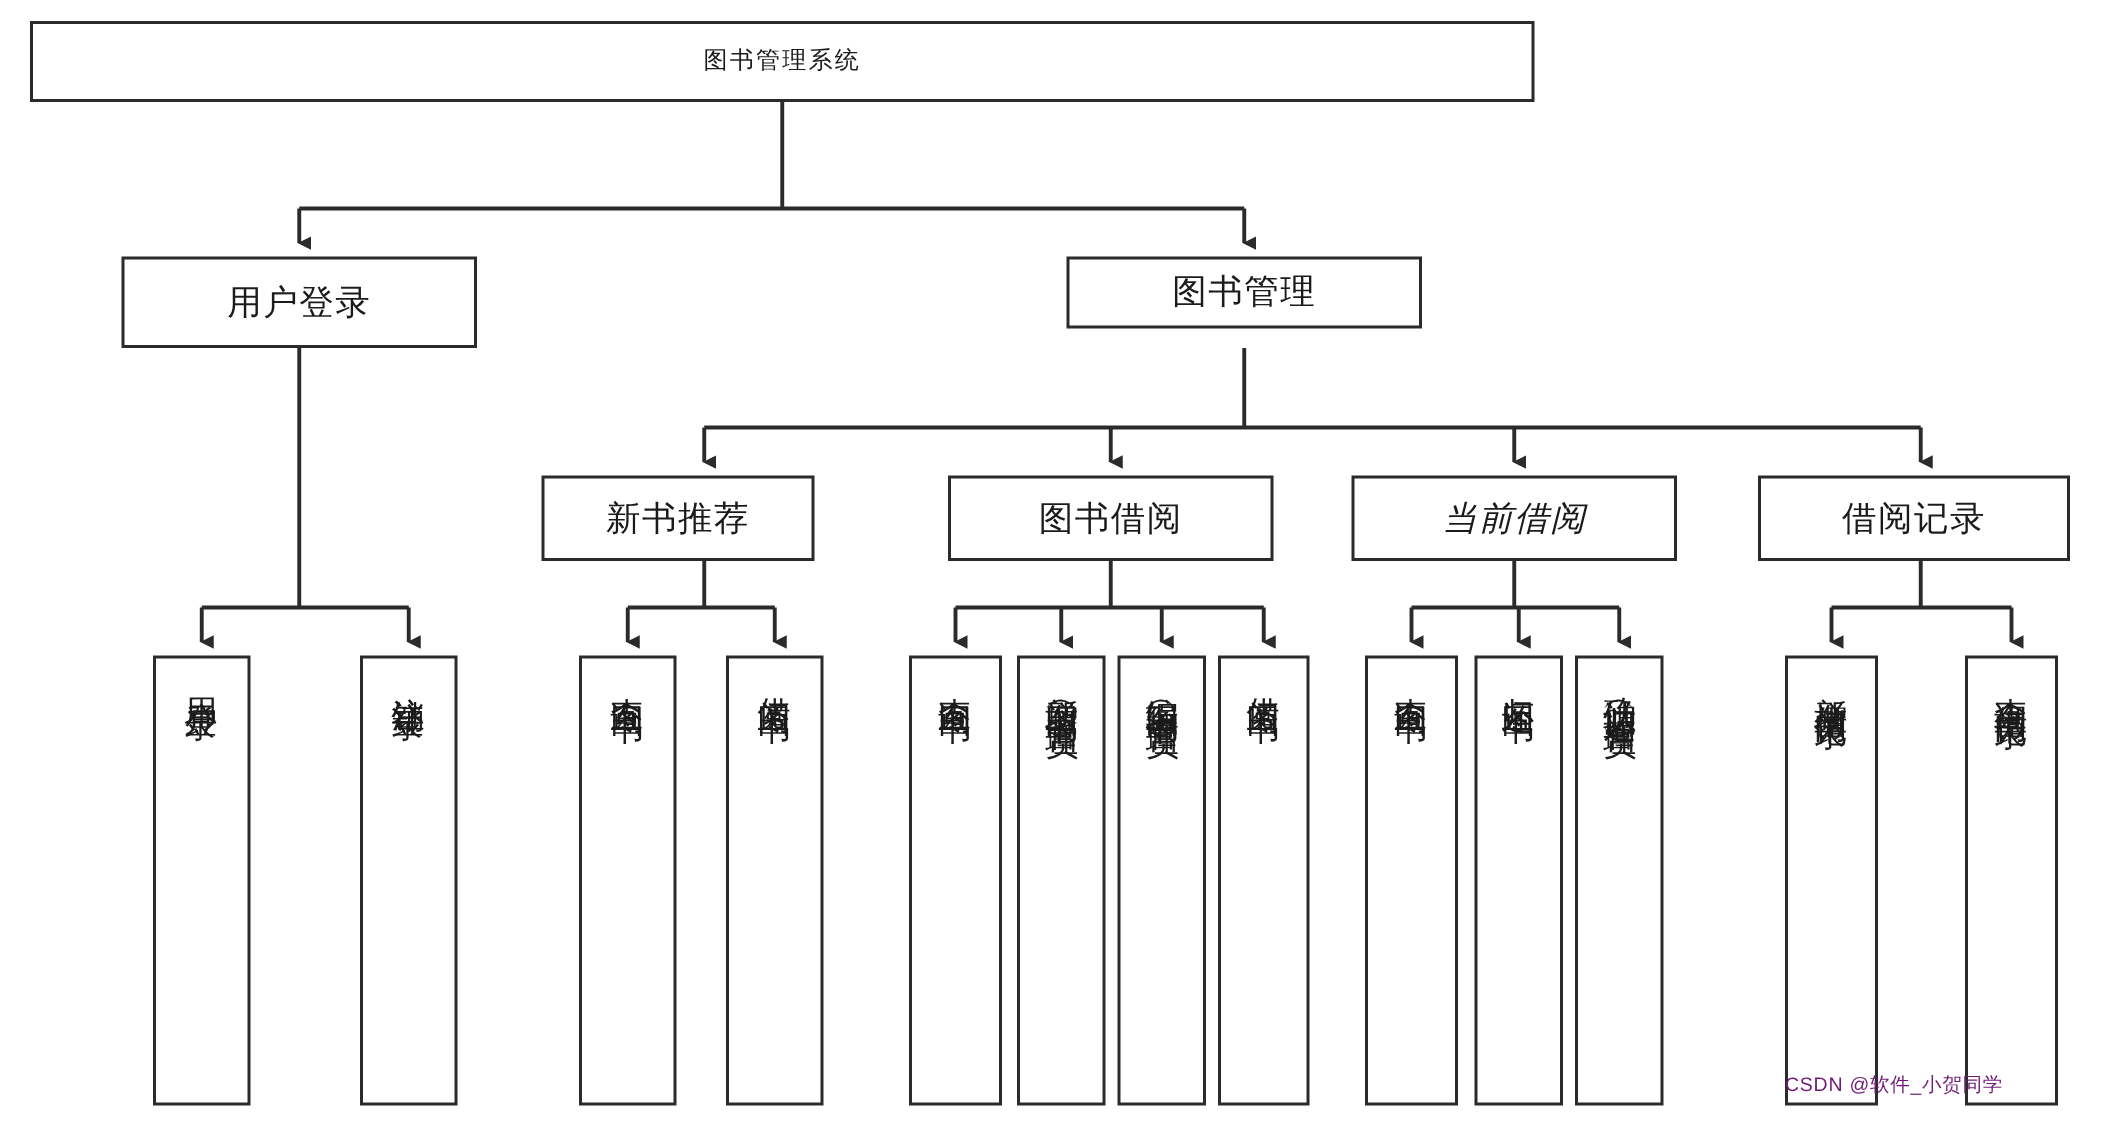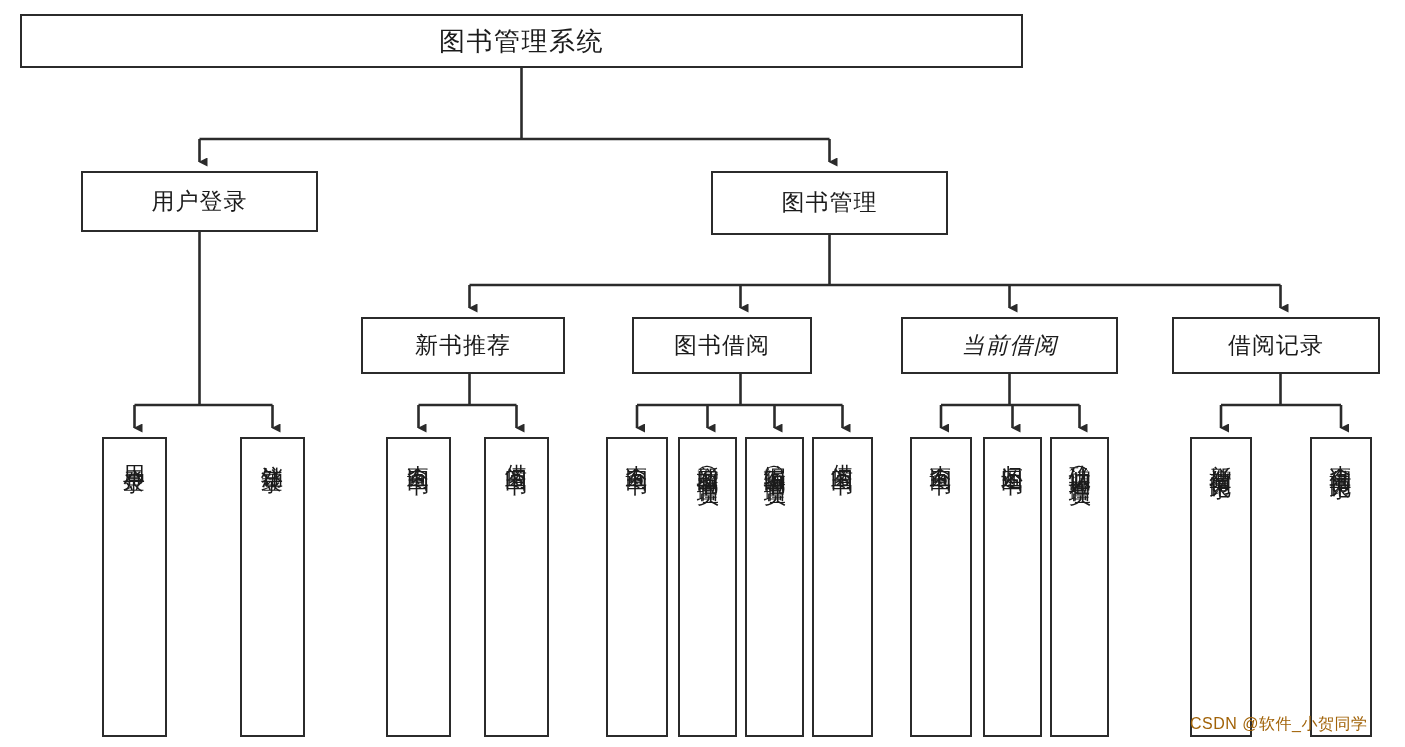--- a/index.html
+++ b/index.html
@@ -40,21 +40,21 @@
     display: block;
     text-align: center;
     line-height: 1.18;
     white-space: pre;
   }
   .node.horizontal .node-label {
     font-size: 23px;
     letter-spacing: 1px;
   }
   .node.root .node-label {
-    font-size: 26px;
+    font-size: 16px;
     letter-spacing: 1.5px;
   }
   .node.vertical {
     align-items: flex-start;
     padding-top: 8px;
   }
   .node.vertical .node-label {
     writing-mode: vertical-rl;
     text-orientation: upright;
     font-size: 22px;
@@ -63,22 +63,22 @@
     text-align: left;
     max-height: 100%;
   }
   .node.vertical.twocol .node-label {
     line-height: 1.3;
   }
   #watermark {
     position: absolute;
     left: 1190px;
     top: 714px;
-    font-size: 16px;
-    color: #a16207;
+    font-size: 13px;
+    color: #701a75;
     letter-spacing: 0.5px;
     white-space: nowrap;
   }
 </style>
 </head>
 <body>
 
 <div id="diagram-root">
 
   <svg id="edge-layer" viewBox="0 0 1405 747" width="1405" height="747" xmlns="http://www.w3.org/2000/svg">
@@ -124,27 +124,27 @@
       </g>
   </svg>
 
   <div id="nodes-layer">
       <div class="node horizontal root" style="left: 20px; top: 14px; width: 1003px; height: 54px;">
         <span class="node-label">图书管理系统</span>
       </div>
       <div class="node horizontal" style="left: 81px; top: 171px; width: 237px; height: 61px;">
         <span class="node-label">用户登录</span>
       </div>
-      <div class="node horizontal" style="left: 711px; top: 171px; width: 237px; height: 64px;">
+      <div class="node horizontal" style="left: 711px; top: 171px; width: 237px; height: 48px;">
         <span class="node-label">图书管理</span>
       </div>
-      <div class="node horizontal" style="left: 361px; top: 317px; width: 204px; height: 57px;">
+      <div class="node horizontal" style="left: 361px; top: 317px; width: 182px; height: 57px;">
         <span class="node-label">新书推荐</span>
       </div>
-      <div class="node horizontal" style="left: 632px; top: 317px; width: 180px; height: 57px;">
+      <div class="node horizontal" style="left: 632px; top: 317px; width: 217px; height: 57px;">
         <span class="node-label">图书借阅</span>
       </div>
       <div class="node horizontal" style="left: 901px; top: 317px; width: 217px; height: 57px; font-style: italic;">
         <span class="node-label">当前借阅</span>
       </div>
       <div class="node horizontal" style="left: 1172px; top: 317px; width: 208px; height: 57px;">
         <span class="node-label">借阅记录</span>
       </div>
       <div class="node vertical" style="left: 102px; top: 437px; width: 65px; height: 300px;">
         <span class="node-label">用户登录</span>

